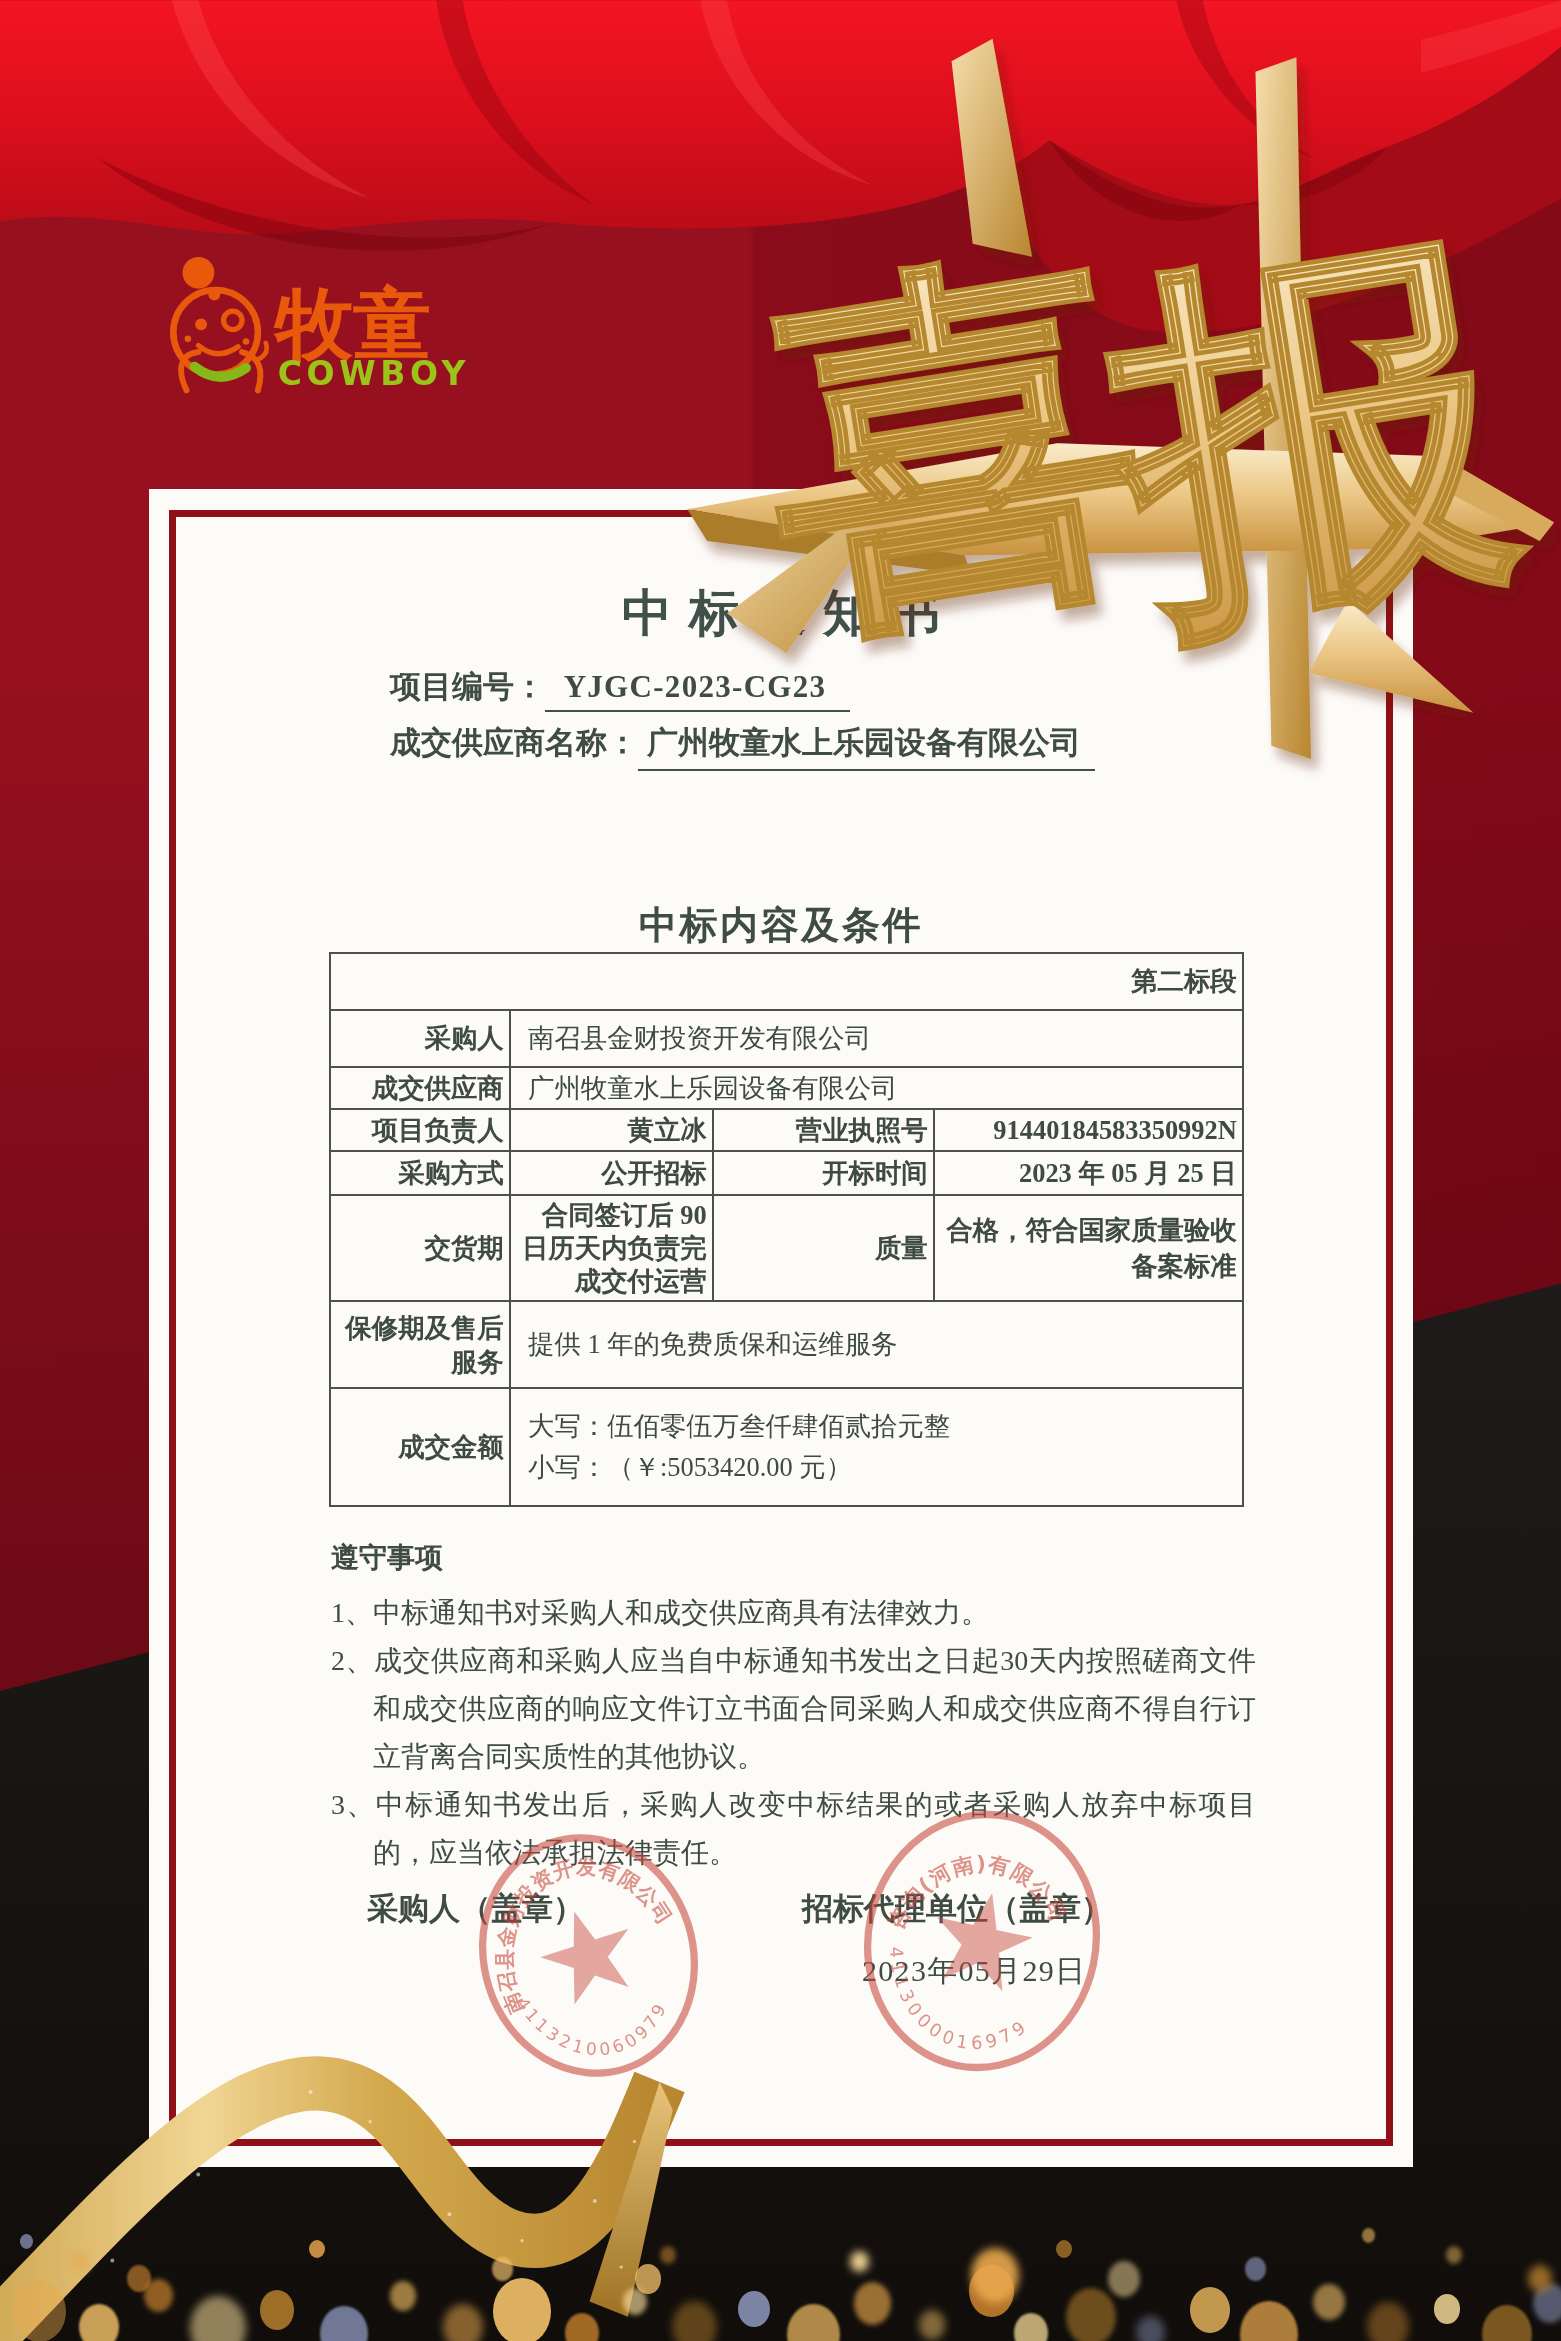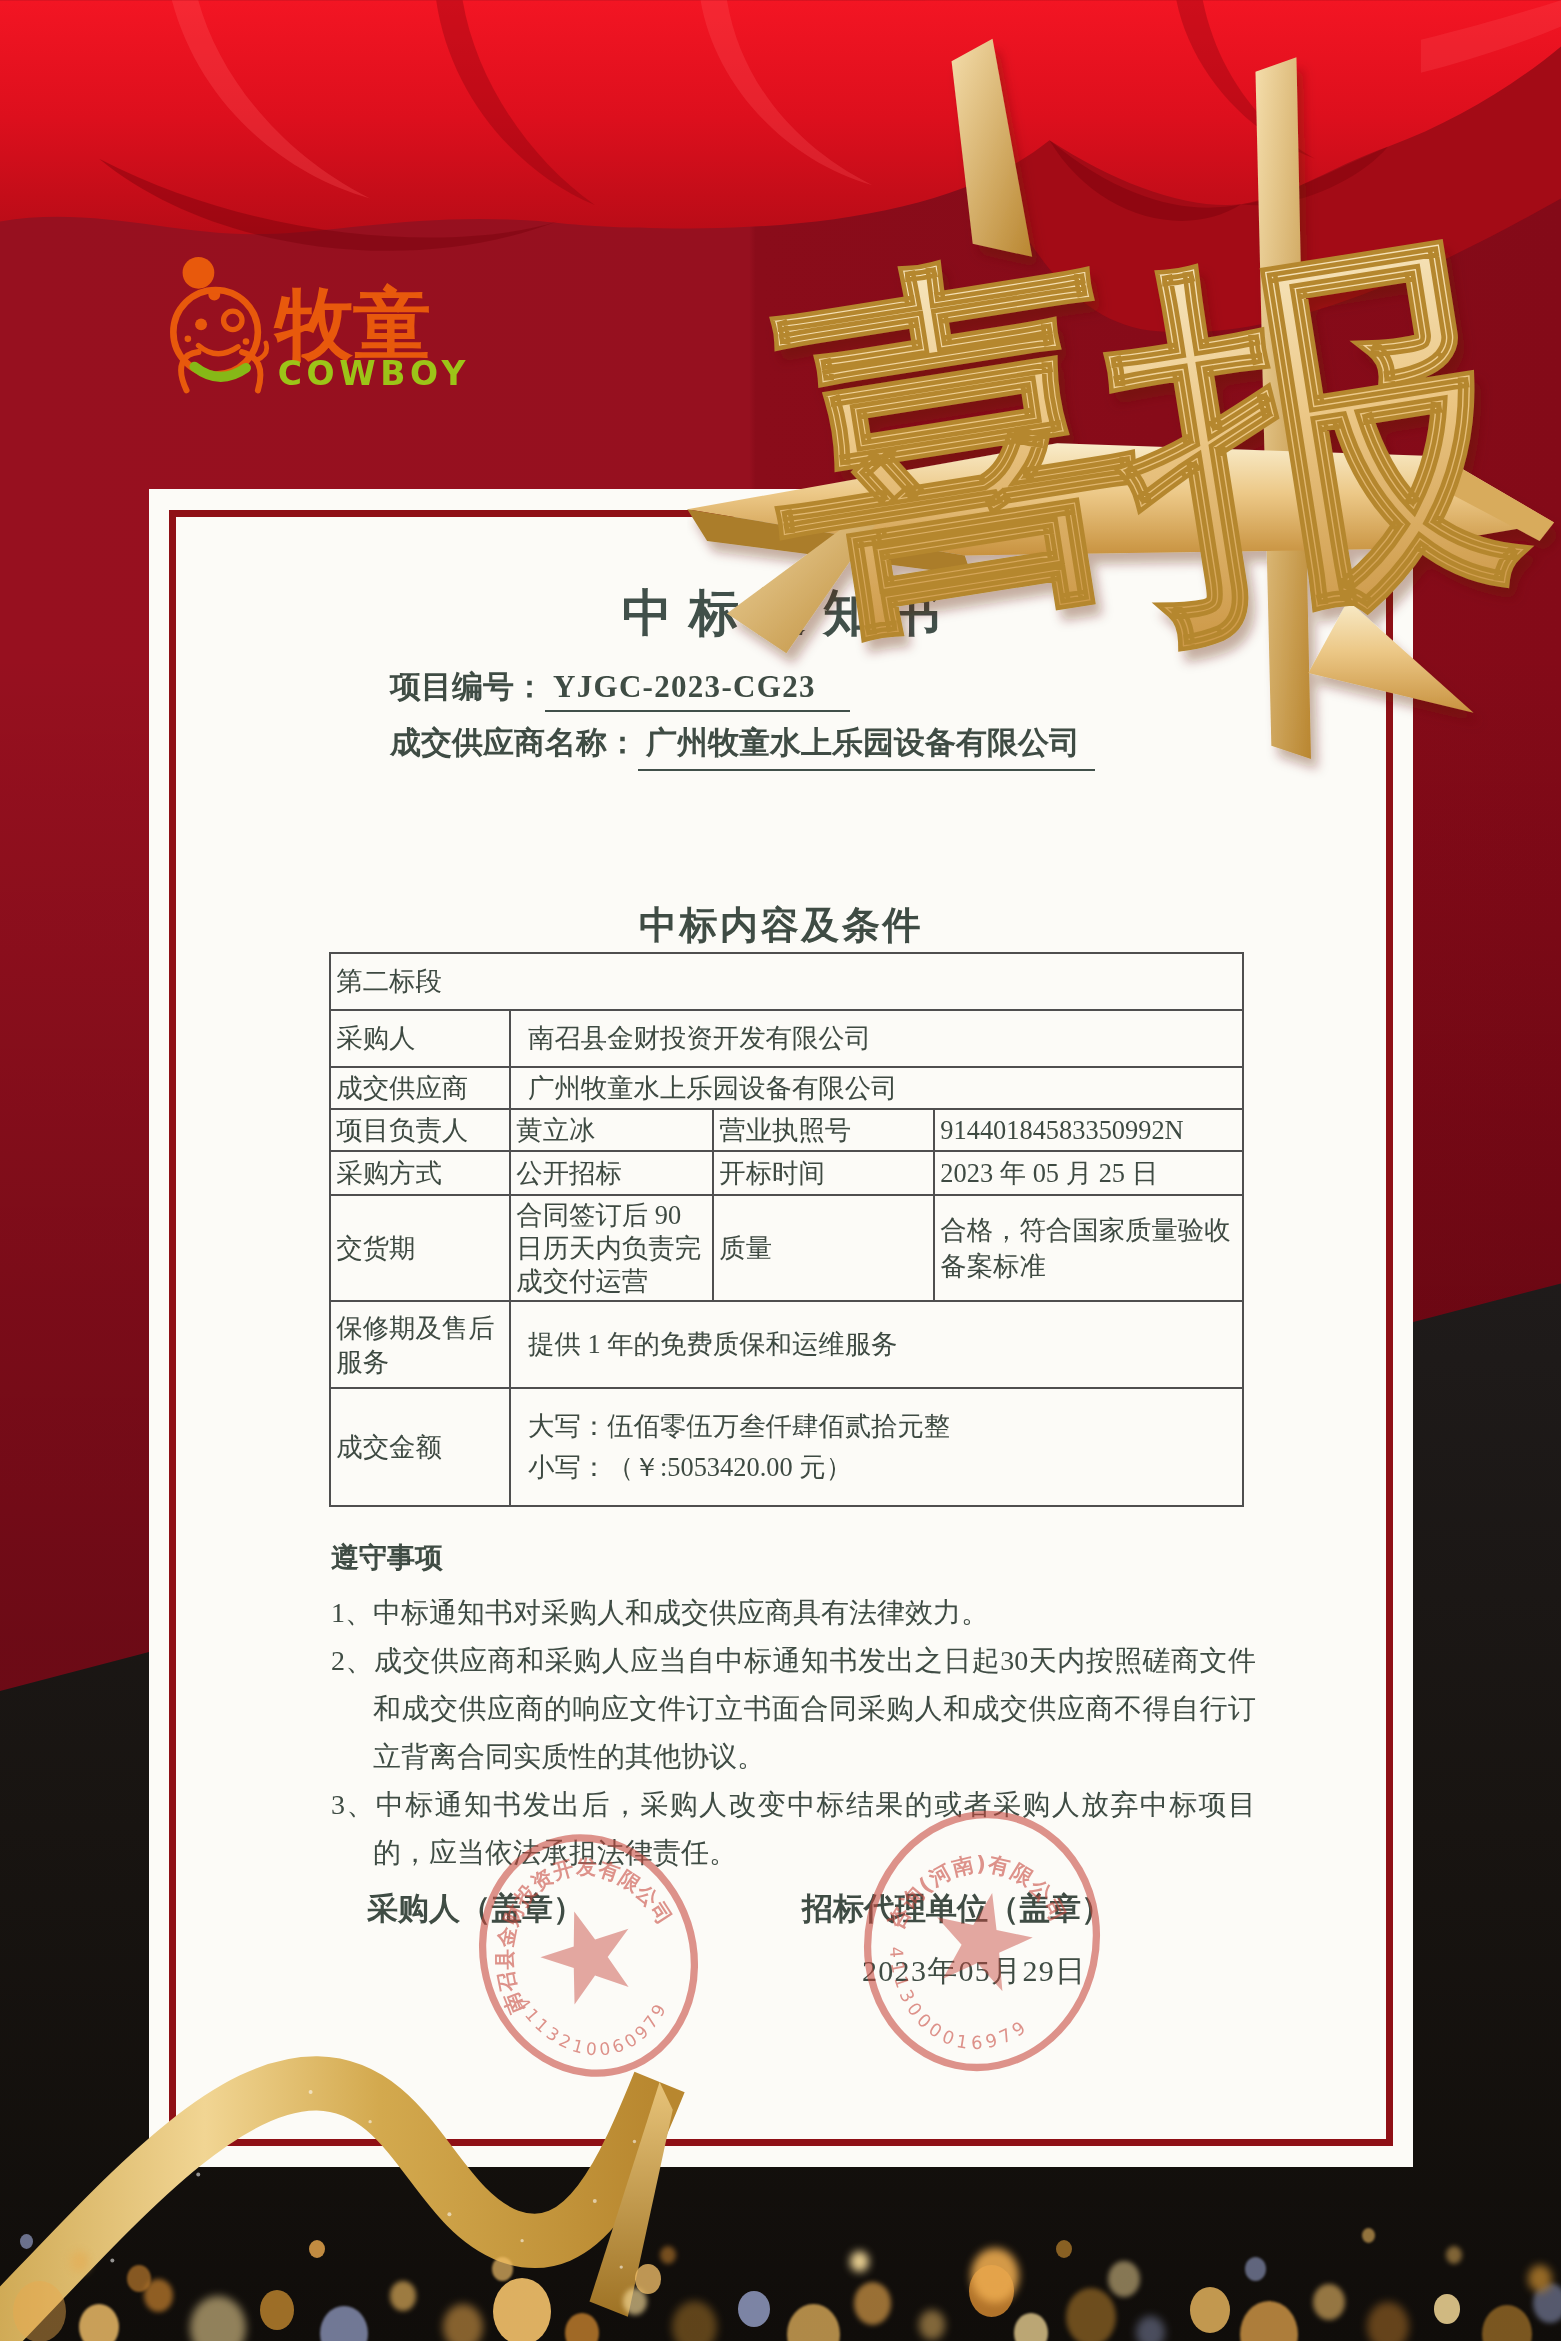--- a/index.html
+++ b/index.html
@@ -20,35 +20,35 @@
   .logo{position:absolute;left:164px;top:253px;width:304px;height:142px;}
   
   svg.xibao{position:absolute;left:687px;top:18.5px;z-index:30;}
   
   .card{position:absolute;left:149px;top:489px;width:1264px;height:1678px;
     background:#fcfbf7;z-index:10;color:#3f4c44;}
   .card-frame{position:absolute;left:20px;top:21px;right:20px;bottom:21px;
     border:7.3px solid #8f1016;pointer-events:none;}
   .doc-title{position:absolute;top:91px;left:0;width:100%;margin:0;text-align:center;
     font-size:50px;font-weight:bold;letter-spacing:17px;text-indent:17px;color:#41504a;}
-  .field{position:absolute;left:241px;font-size:31px;font-weight:700;white-space:nowrap;}
+  .field{position:absolute;left:241px;font-size:31px;font-weight:700;white-space:nowrap;text-align:center;}
   .field .val{display:inline-block;border-bottom:2px solid #41504a;padding:0 13.2px 5.3px 8px;}
   .f-proj{top:177px;}
   .f-proj .val{min-width:284px;letter-spacing:1.3px;}
   .f-supp{top:233px;}
   .f-supp .val{min-width:436px;}
   .intro{position:absolute;left:230px;top:291px;width:829px;margin:0;
     font-size:28px;line-height:44px;text-align:justify;text-indent:56px;}
   .sec-title{position:absolute;top:411px;left:0;width:100%;margin:0;text-align:center;
     font-size:38px;font-weight:bold;letter-spacing:2.6px;}
   
   table.award{position:absolute;left:180px;top:463px;width:914px;
     border-collapse:collapse;table-layout:fixed;font-size:26.4px;color:#3e4a42;}
   table.award td{border:2px solid #4f4f4f;padding:2.6px 5.3px;line-height:1.32;vertical-align:middle;}
-  table.award td.c{text-align:left;}
+  table.award td.c{text-align:right;font-weight:bold;}
   table.award td.l{text-align:left;padding-left:17px;}
   .amt-line{line-height:41px;}
   
   .obs-head{position:absolute;left:182px;top:1050px;margin:0;font-size:28px;font-weight:600;}
   .obs-list{position:absolute;left:182px;top:1087px;width:925px;font-size:28px;line-height:48px;margin-top:13px;}
   .obs-item{padding-left:42px;text-indent:-42px;text-align:justify;}
   
   .sig{position:absolute;top:1399px;font-size:31px;font-weight:600;white-space:nowrap;}
   .sig-purchaser{left:218px;} .sig-agency{left:653px;}
   .sig-date{position:absolute;left:713px;top:1462px;font-size:30px;letter-spacing:1.3px;}

